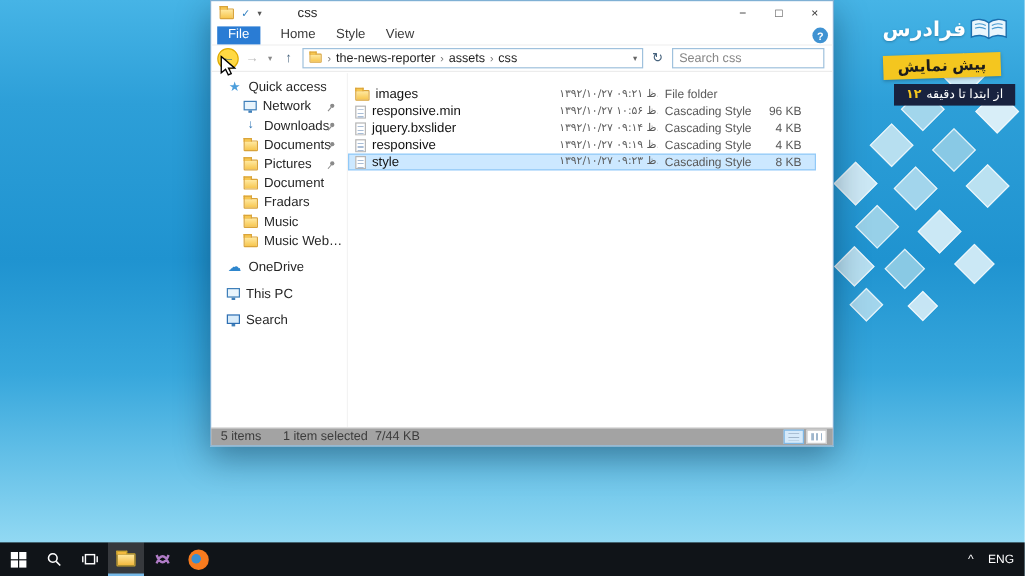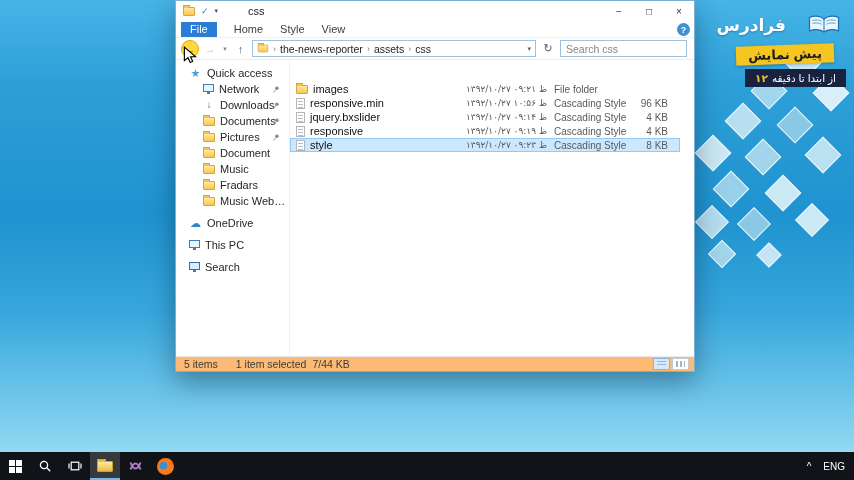--- a/index.html
+++ b/index.html
@@ -8,21 +8,21 @@
   .stage{position:relative;width:854px;height:480px;}
 
   
   .bg{position:absolute;inset:0;background:linear-gradient(180deg,#46b4e6 0%,#2d9fd8 18%,#1f93d0 45%,#37a7dc 65%,#8ed7f2 93%,#a8e2f7 100%);}
 
   
   .cube{position:absolute;border:1px solid rgba(255,255,255,.85);transform:rotate(45deg);opacity:.95;}
 
   
   .watermark{position:absolute;right:8px;top:14px;display:flex;flex-direction:column;align-items:flex-end;z-index:5;}
-  .brandrow{display:flex;align-items:center;gap:20px;direction:rtl;margin-bottom:9px;margin-right:4px;}
+  .brandrow{display:flex;align-items:center;gap:1px;direction:rtl;margin-bottom:9px;margin-right:4px;}
   .brand-text{color:#fff;font-size:17px;font-weight:bold;text-shadow:0 1px 2px rgba(0,40,70,.35);}
   .badge-yellow{background:#f4c61f;color:#1c1c1c;font-weight:bold;font-size:13px;padding:2px 12px;transform:rotate(-2deg);margin-bottom:5px;margin-right:12px;box-shadow:0 1px 3px rgba(0,0,0,.25);}
   .badge-dark{background:#18223f;color:#fff;font-size:10.5px;padding:3px 10px;direction:rtl;display:flex;gap:4px;align-items:center;}
   .badge-dark .num{color:#f4c61f;font-weight:bold;}
 
   
   .win{position:absolute;left:175px;top:0;width:520px;height:372px;background:#fff;border:1px solid #7fb0d4;box-shadow:0 10px 26px rgba(0,20,40,.38);z-index:4;}
   .titlebar{position:relative;height:20px;display:flex;align-items:center;}
   .qat{display:flex;align-items:center;gap:6px;padding-left:7px;}
   .qat-check{color:#2f7fc0;font-size:9px;}
@@ -70,30 +70,30 @@
 
   .filearea{flex:1;position:relative;font-size:11px;border-left:1px solid #f3f3f3;}
   .cols{display:flex;height:18px;align-items:stretch;color:#444;position:relative;}
   .col{padding:0 6px;display:flex;align-items:center;}
   .col+.col{border-left:1px solid #ececec;}
   .col-name{width:170px;}
   .col-date{width:88px;}
   .col-type{width:80px;}
   .col-size{width:46px;justify-content:flex-end;}
   .sortmark{position:absolute;left:80px;top:-2px;font-size:7px;color:#777;}
-  .rows{position:absolute;left:0;right:14px;top:21px;}
+  .rows{position:absolute;left:0;right:14px;top:11px;}
   .frow{display:flex;align-items:center;height:14px;}
   .frow.sel{background:#cce8ff;outline:1px solid #91c9f7;outline-offset:-1px;}
   .cell{padding:0 6px;overflow:hidden;white-space:nowrap;}
   .cell-name{width:170px;display:flex;align-items:center;gap:5px;color:#111;}
   .cell-date{width:88px;color:#595959;font-size:9px;font-family:"DejaVu Sans",sans-serif;}
   .cell-type{width:80px;color:#595959;font-size:10px;}
   .cell-size{width:46px;color:#595959;text-align:right;font-size:10px;}
 
-  .statusbar{position:absolute;left:0;right:0;bottom:0;height:15px;border-top:1px solid #eaeaea;display:flex;align-items:center;font-size:10.5px;color:#3c3c3c;padding-left:8px;background:#fdba74;}
+  .statusbar{position:absolute;left:0;right:0;bottom:0;height:15px;border-top:1px solid #eaeaea;display:flex;align-items:center;font-size:10.5px;color:#3c3c3c;padding-left:8px;background:#a3a3a3;}
   .st-count{margin-right:18px;}
   .st-size{margin-left:6px;}
   .status-right{position:absolute;right:5px;top:1px;display:flex;}
   .viewbtn{width:17px;height:12px;border:1px solid #c9c9c9;margin-left:2px;position:relative;background:#fff;}
   .viewbtn.active{background:#d6eafa;border-color:#7fb8e6;}
   .viewbtn::before{content:"";position:absolute;inset:2px 3px;background:repeating-linear-gradient(#9fb6cc 0 1px,transparent 1px 3px);}
   .viewbtn.thumbs::before{background:repeating-linear-gradient(90deg,#9fb6cc 0 2px,transparent 2px 4px);}
 
   
   .taskbar{position:absolute;left:0;right:0;bottom:0;height:28px;background:#101418;display:flex;align-items:center;z-index:6;}
@@ -231,25 +231,25 @@
               <circle cx="5.5" cy="3" r="2" fill="#8a8a8a"></circle>
               <path d="M4.5 4.5 L1.5 8" stroke="#8a8a8a" stroke-width="1"></path>
             </svg>
         </div>
         <div class="sb-row">
           <span class="ic-folder"></span>
           <span class="sb-label">Document</span>
         </div>
         <div class="sb-row">
           <span class="ic-folder"></span>
+          <span class="sb-label">Fradars</span>
+        </div>
+        <div class="sb-row">
+          <span class="ic-folder"></span>
           <span class="sb-label">Music</span>
-        </div>
-        <div class="sb-row">
-          <span class="ic-folder"></span>
-          <span class="sb-label">Fradars</span>
         </div>
         <div class="sb-row">
           <span class="ic-folder"></span>
           <span class="sb-label">Music Website</span>
         </div>
         <div class="sb-row sb-root sb-gap">
           <span class="ic-cloud">☁</span>
           <span class="sb-label">OneDrive</span>
         </div>
         <div class="sb-row sb-root sb-gap">

